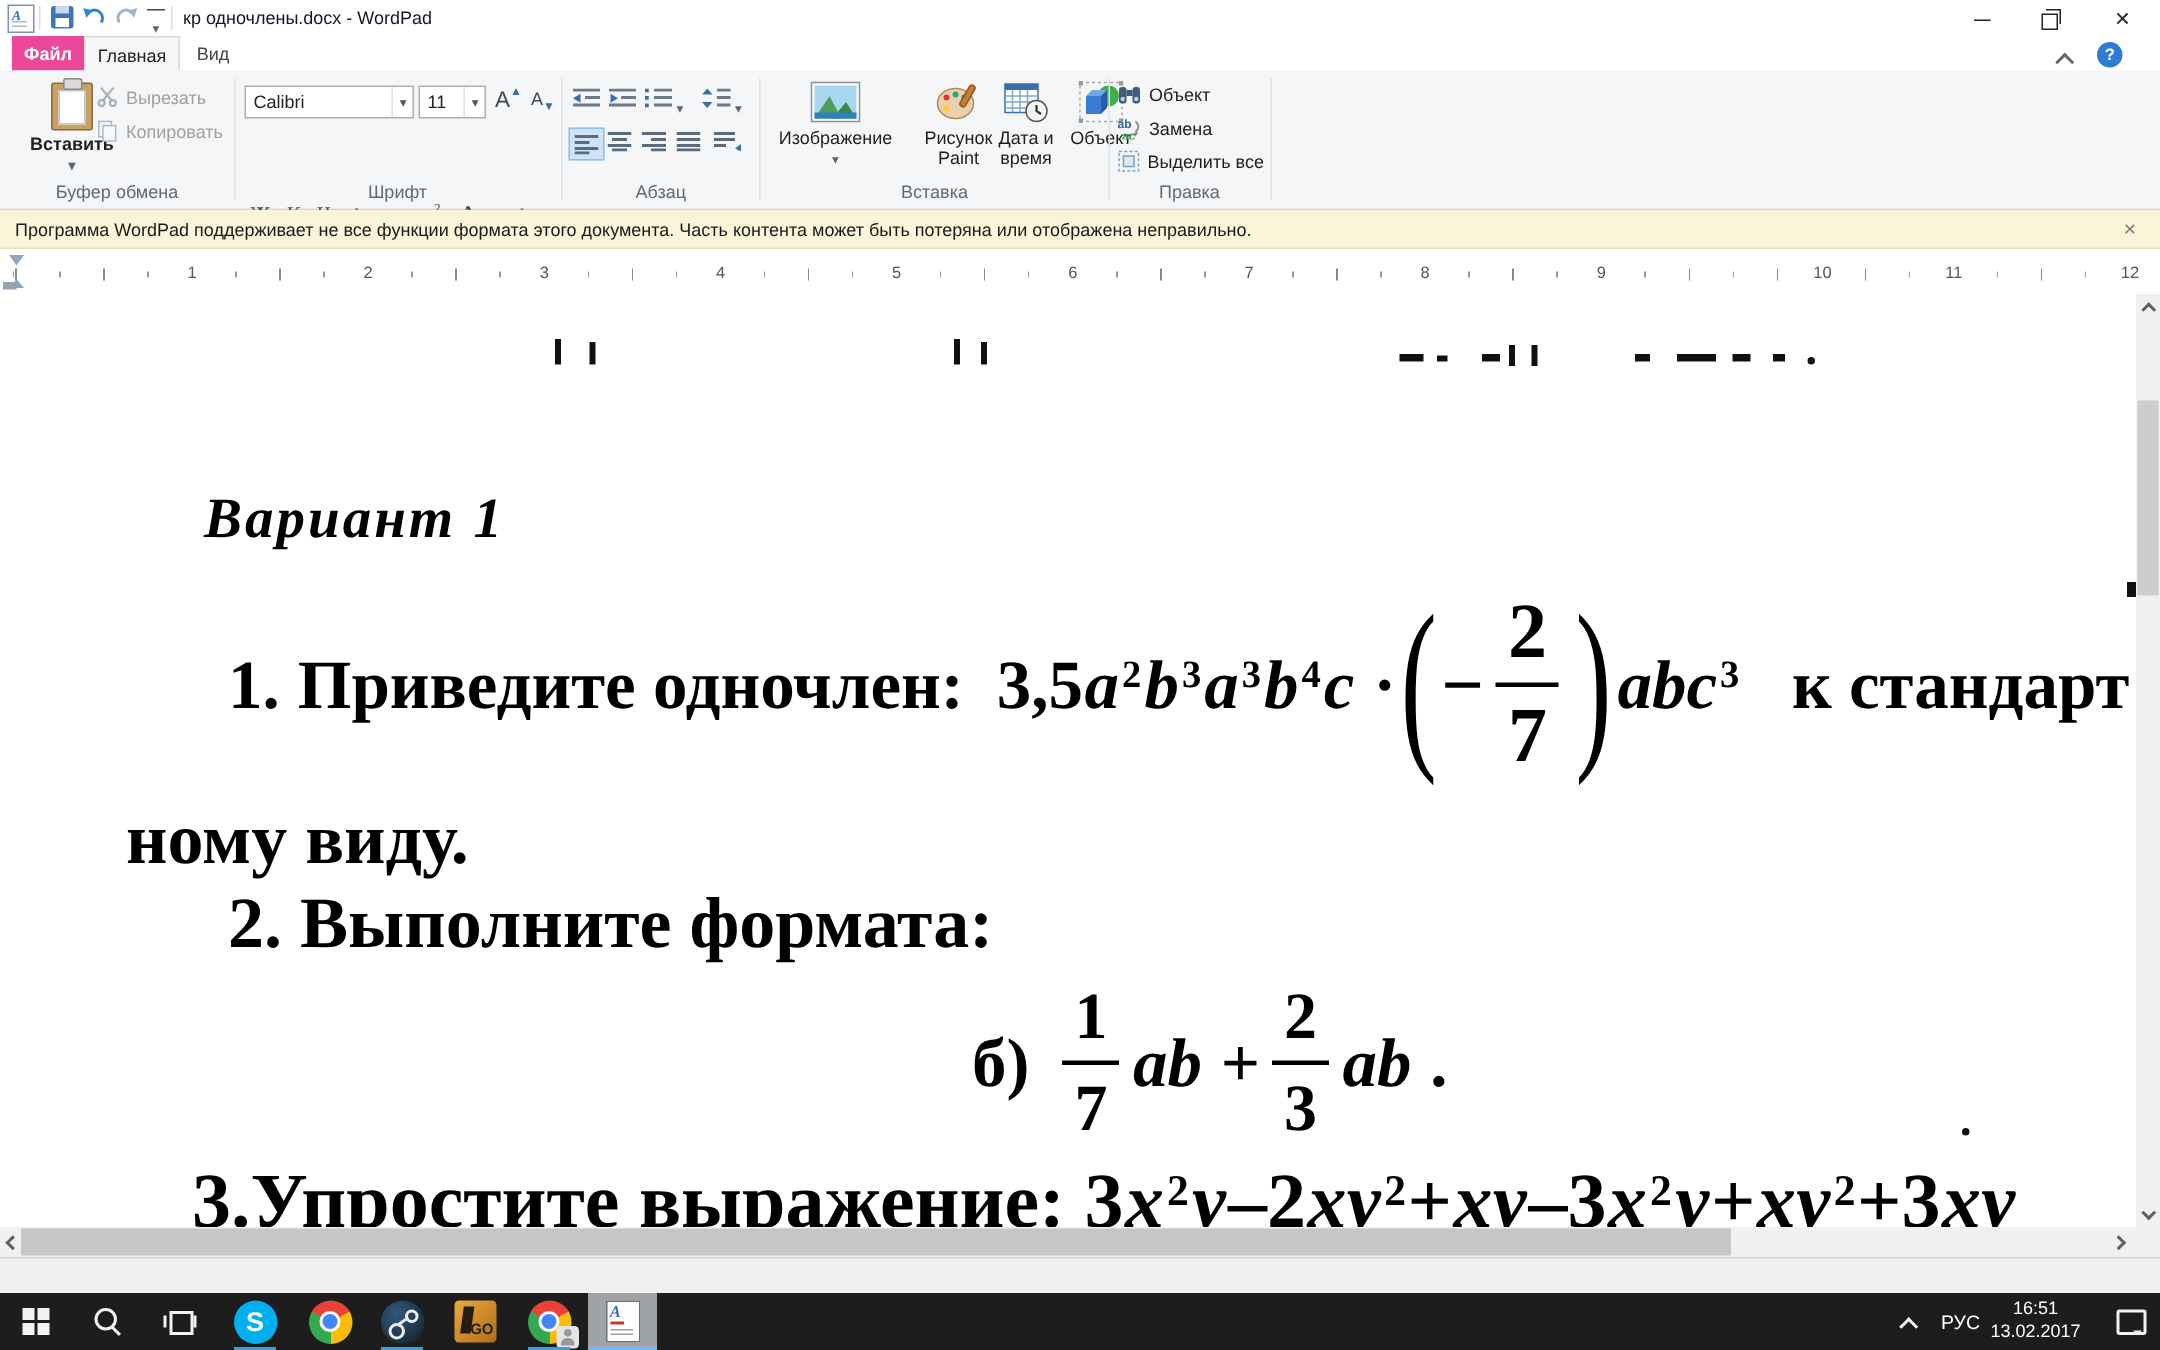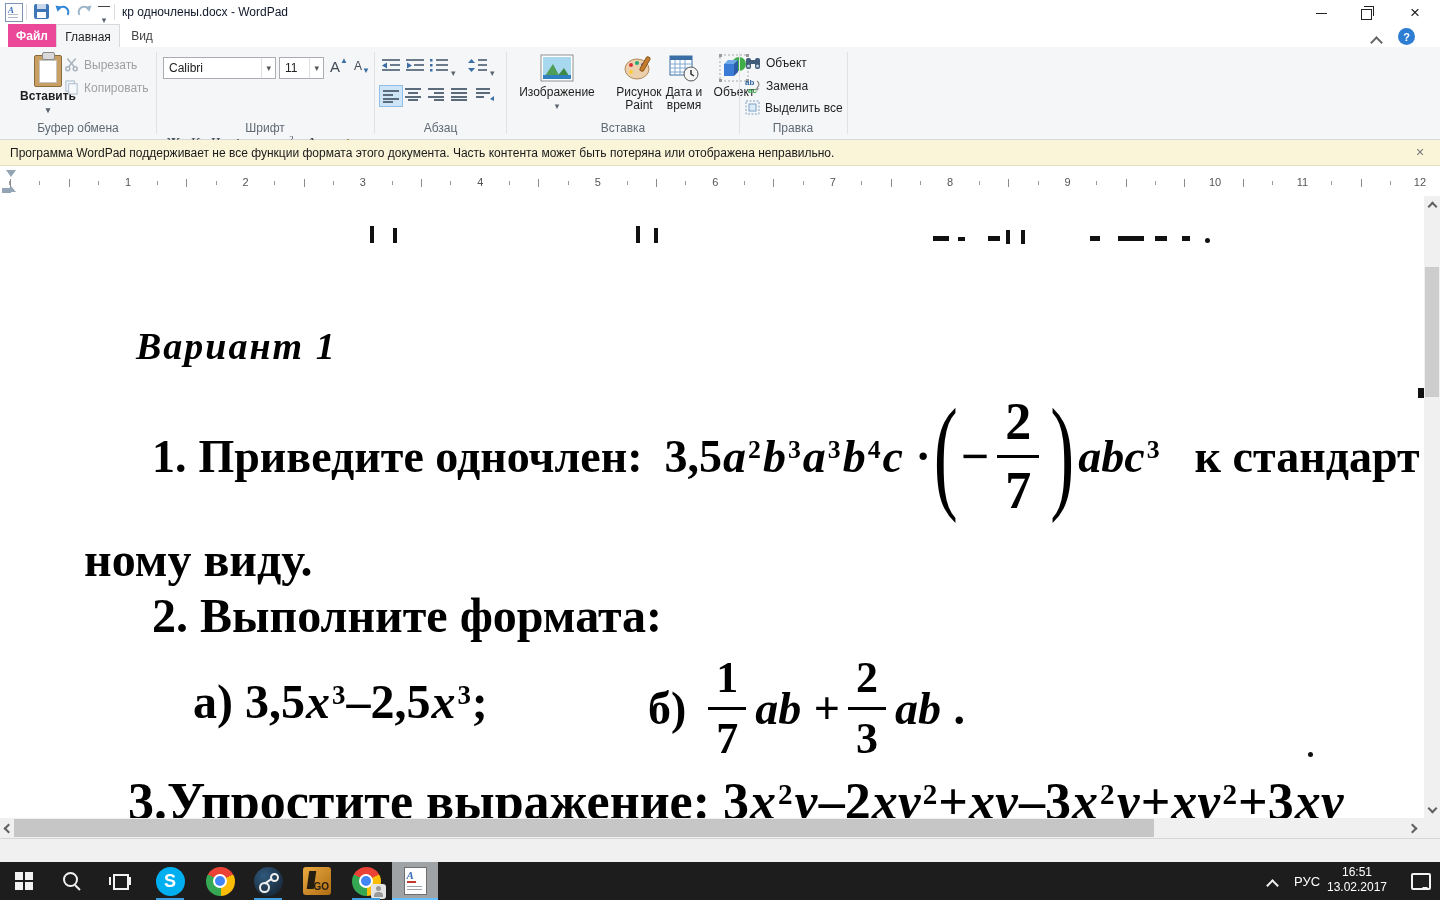--- a/index.html
+++ b/index.html
@@ -499,23 +499,20 @@
       <span class="bp bp-close"></span>
       <span><span class="mi">abc</span><span class="msup">3</span></span>
       <span style="margin-left:34px;">к стандарт</span>
     </div>
     <div class="docline" style="left:84px;top:336px;font-size:48px;">ному виду.</div>
 
     <div class="docline" style="left:152px;top:392px;font-size:48px;">
       <span style="margin-right:12px;">2.</span>
       <span>Выполните формата:</span>
     </div>
-    <div class="docline" style="left:193px;top:478px;font-size:48px;">
-      <span><span>а) 3,5</span><span class="mi">x</span><span class="msup">3</span><span>–2,5</span><span class="mi">x</span><span class="msup">3</span><span>;</span></span>
-    </div>
     <div class="docline" style="left:648px;top:452px;height:120px;font-size:46px;">
       <span style="margin-right:14px;">б)</span>
       <span class="vfrac" style="font-size:44px;">
         <span class="n">1</span>
         <span class="d">7</span>
       </span>
       <span><span class="mi">ab</span><span> + </span></span>
       <span class="vfrac" style="font-size:44px;">
         <span class="n">2</span>
         <span class="d">3</span>

